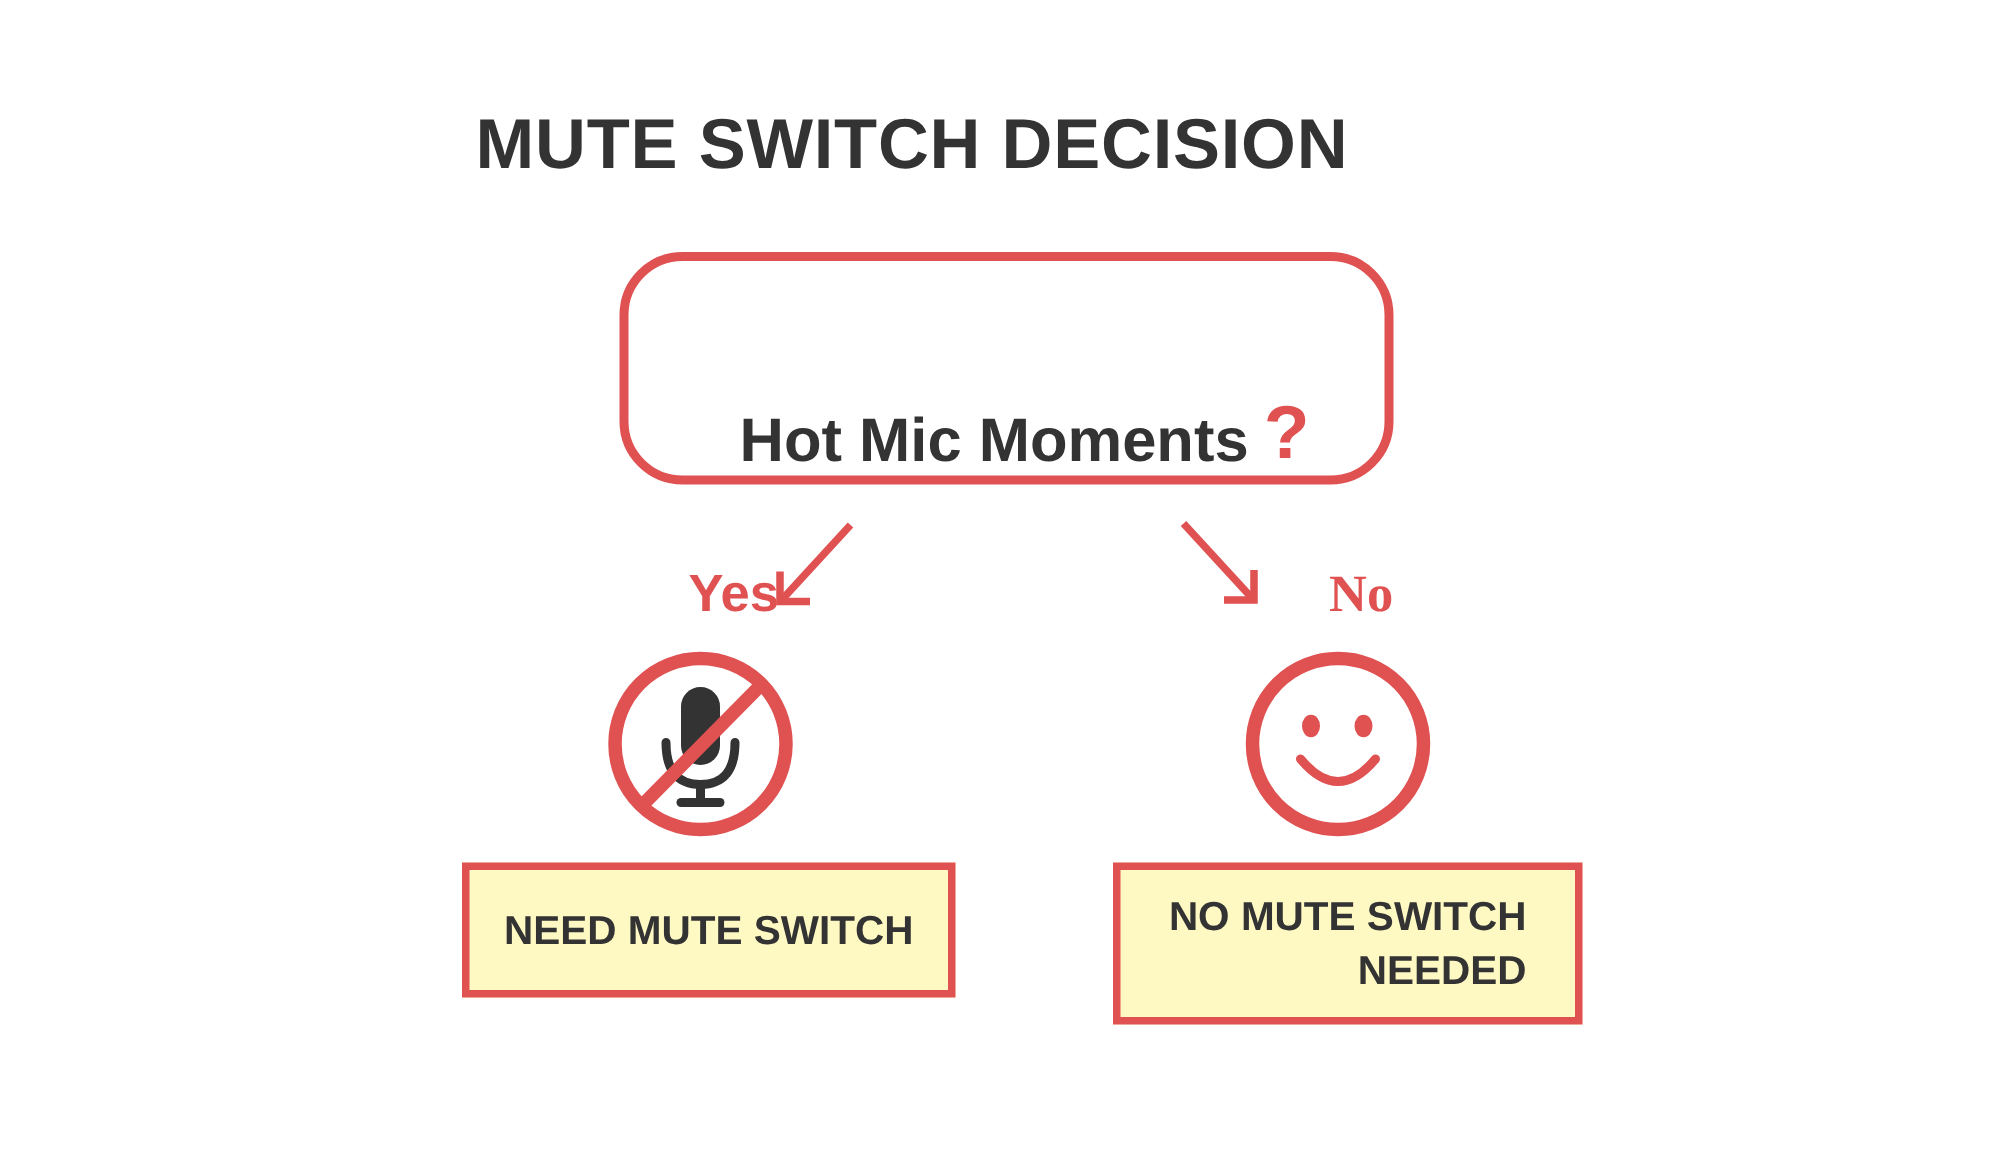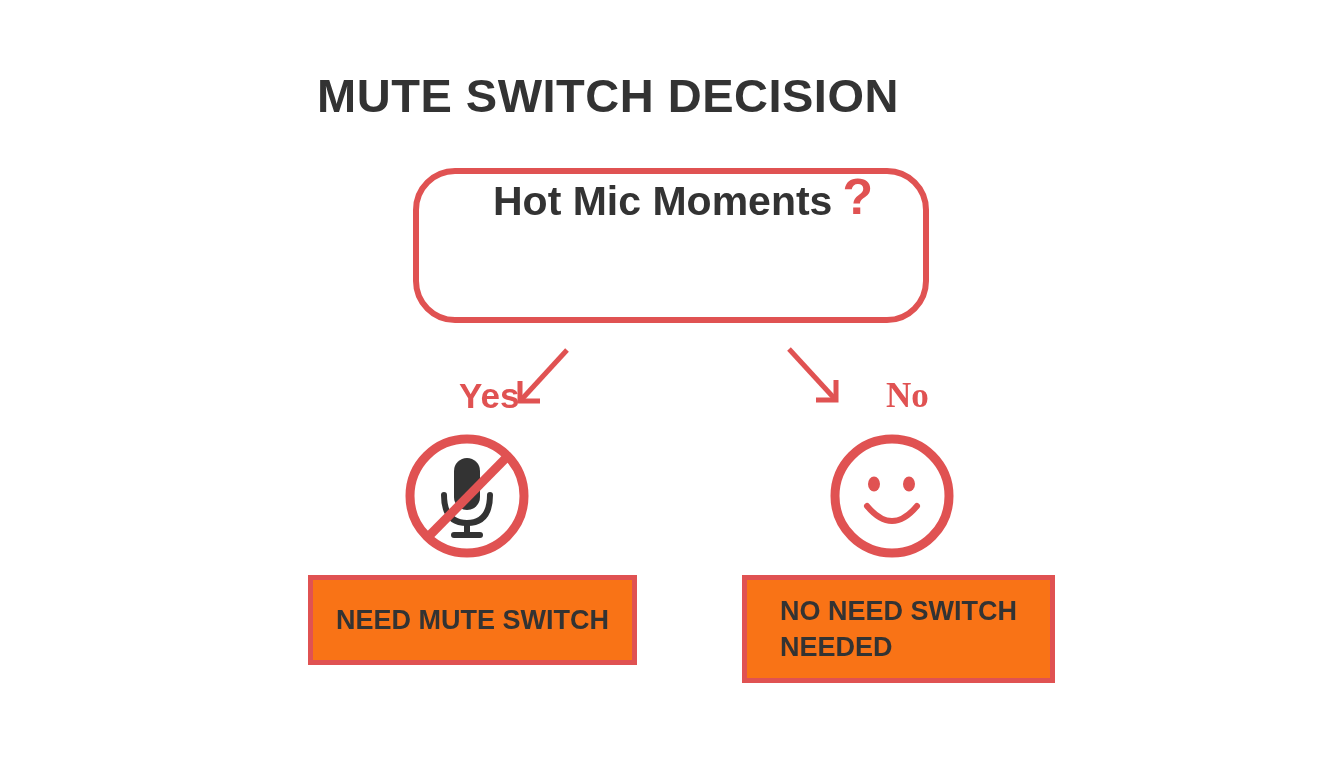--- a/index.html
+++ b/index.html
@@ -26,21 +26,21 @@
       letter-spacing: 0.5px;
     }
 
     .question-box {
       left: 413px; top: 168px;
       width: 516px; height: 155px;
       border: 6px solid #e05252;
       border-radius: 42px;
       box-sizing: border-box;
       display: flex;
-      align-items: flex-start;
+      align-items: flex-end;
       justify-content: center;
       background: #ffffff;
     }
     .question-text {
       font-size: 41px;
       font-weight: 700;
       color: #333333;
       margin-left: 24px;
       margin-top: 4px;
     }
@@ -66,22 +66,22 @@
     .icon-wrap { width: 126px; height: 126px; }
     .nomic-icon { left: 404px; top: 433px; }
     .smile-icon { left: 829px; top: 433px; }
 
     .outcome-box {
       border: 5px solid #e05252;
       box-sizing: border-box;
       display: flex;
       align-items: center;
       justify-content: center;
-      text-align: left;
-      background: #f97316;
+      text-align: right;
+      background: #fef9c3;
       font-size: 27px;
       font-weight: 700;
       color: #333333;
       line-height: 36px;
     }
     .yes-outcome { left: 308px; top: 575px; width: 329px; height: 90px; }
     .no-outcome { left: 742px; top: 575px; width: 313px; height: 108px; }
   </style>
 </head>
 <body>
@@ -126,16 +126,16 @@
     <path d="M38 73 Q63 103 88 73" stroke="#e05252" stroke-width="6" fill="none" stroke-linecap="round"></path>
   </svg>
 </div>
 
 <div class="abs outcome-box yes-outcome">
   <span>NEED MUTE SWITCH</span>
 </div>
 
 <div class="abs outcome-box no-outcome">
   <div>
-    <div>NO NEED SWITCH</div>
+    <div>NO MUTE SWITCH</div>
     <div>NEEDED</div>
   </div>
 </div>
 
 </body></html>

